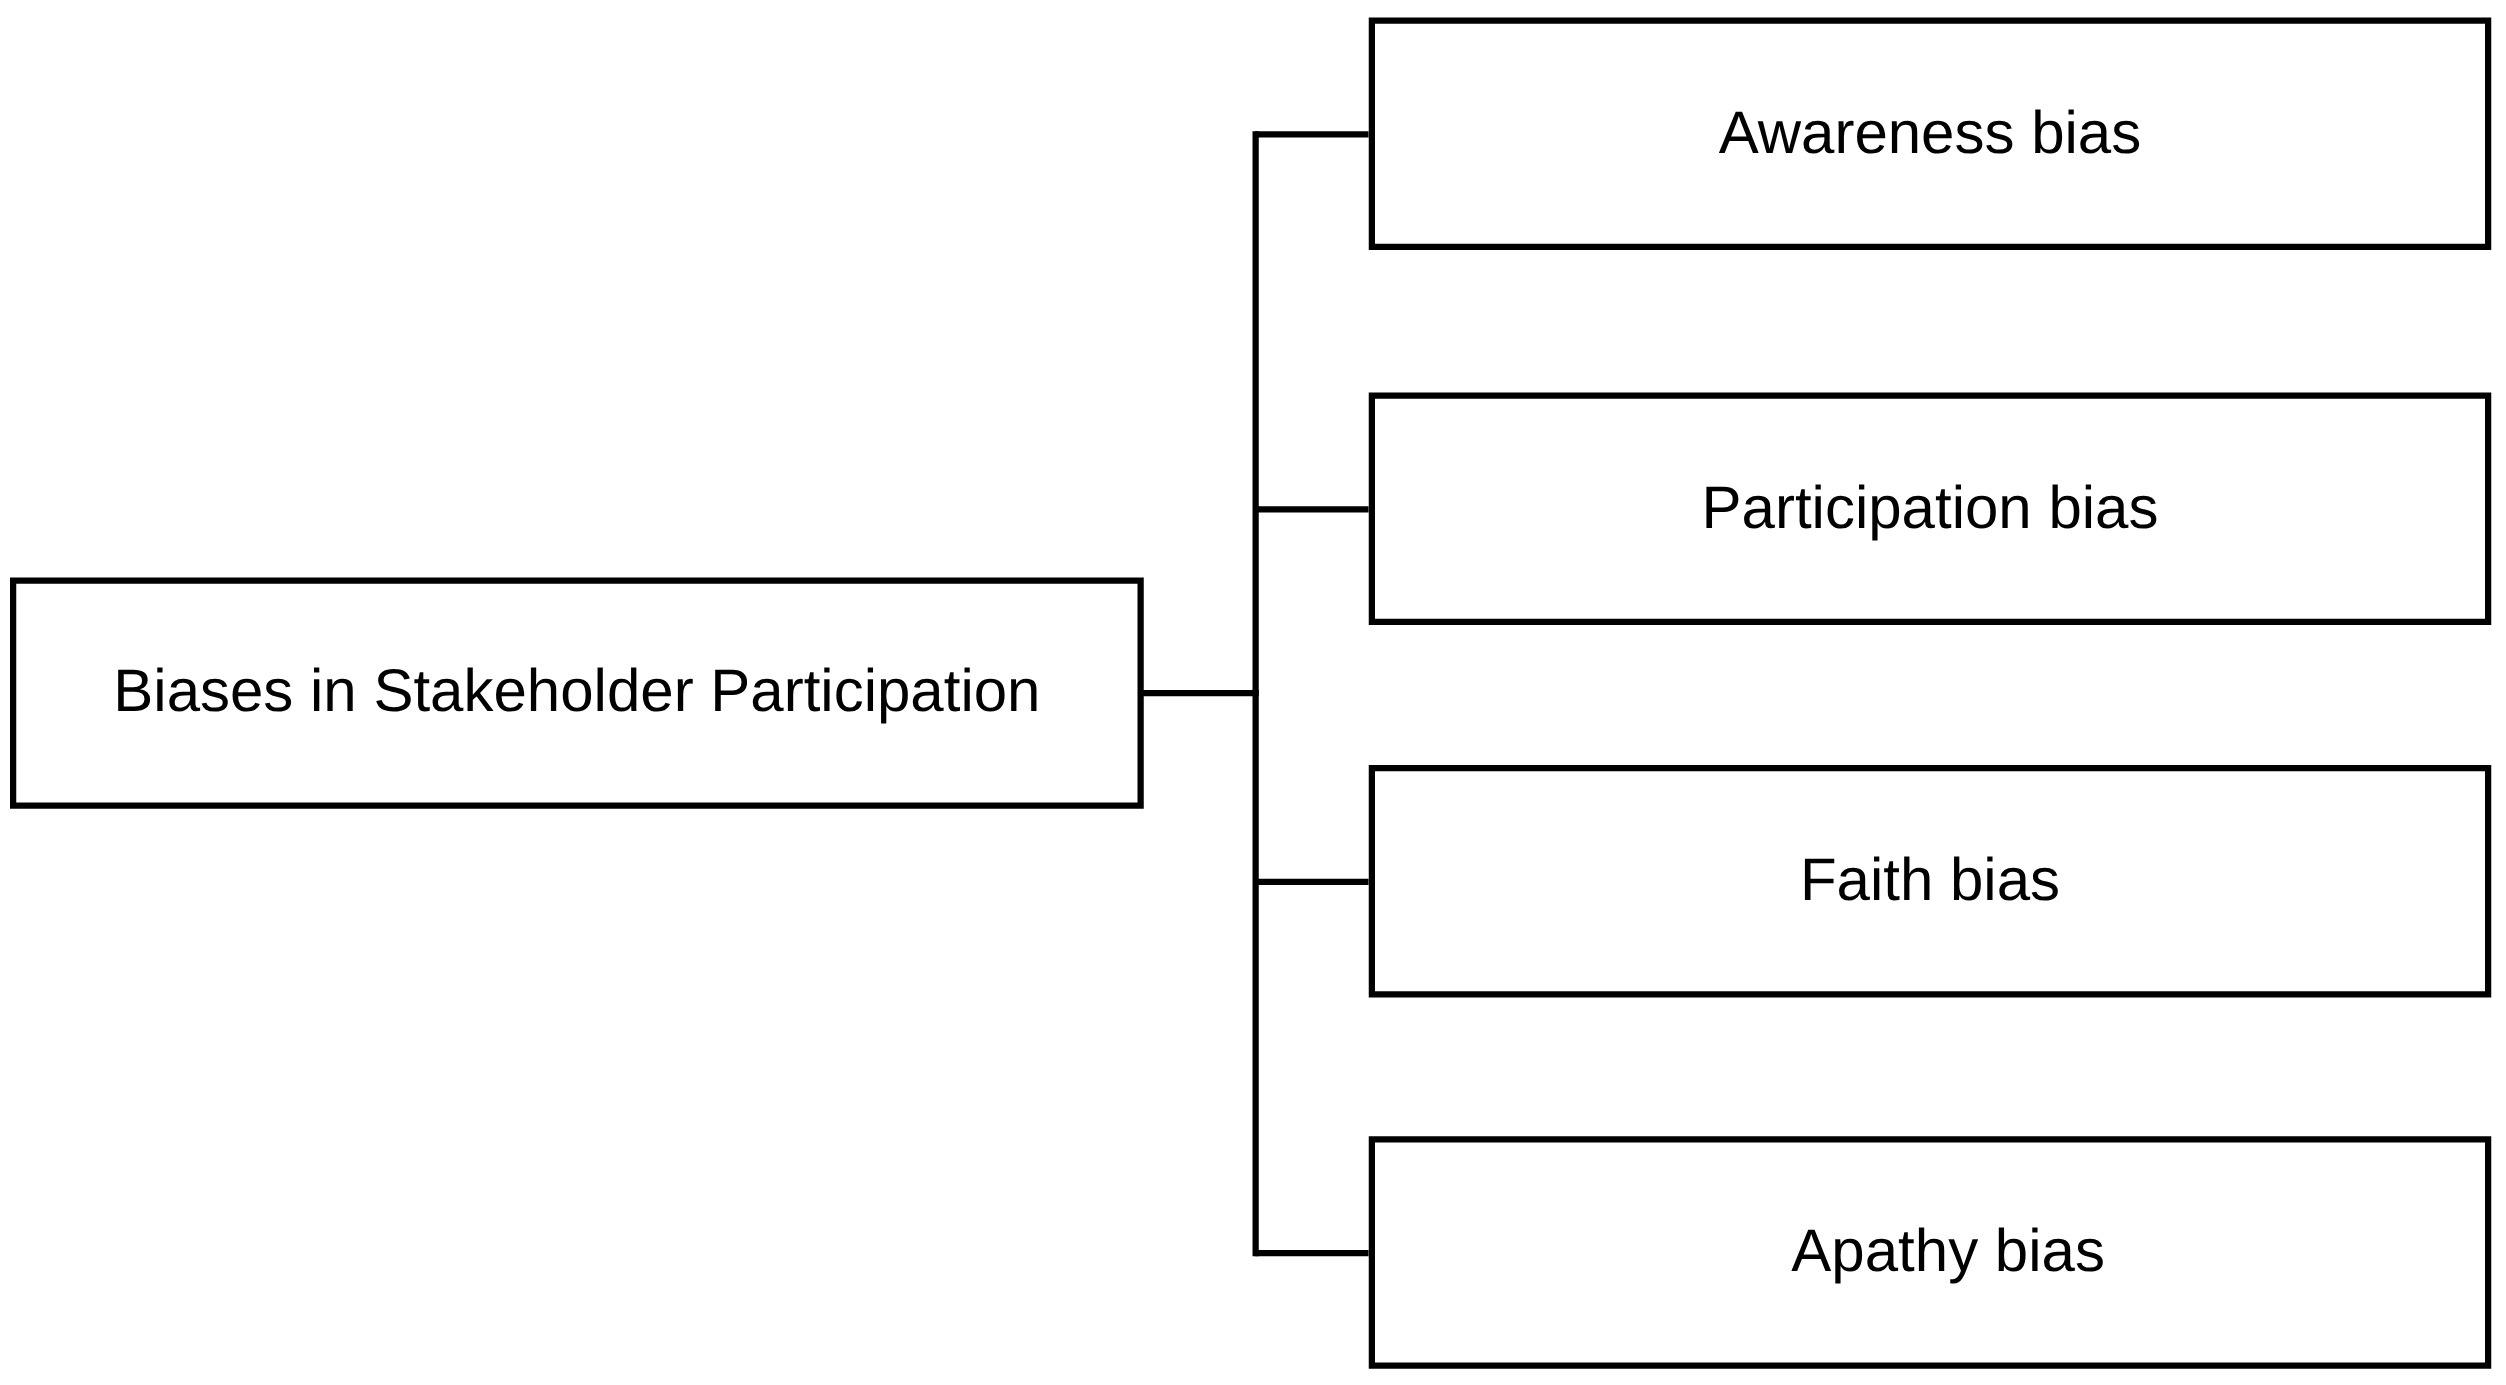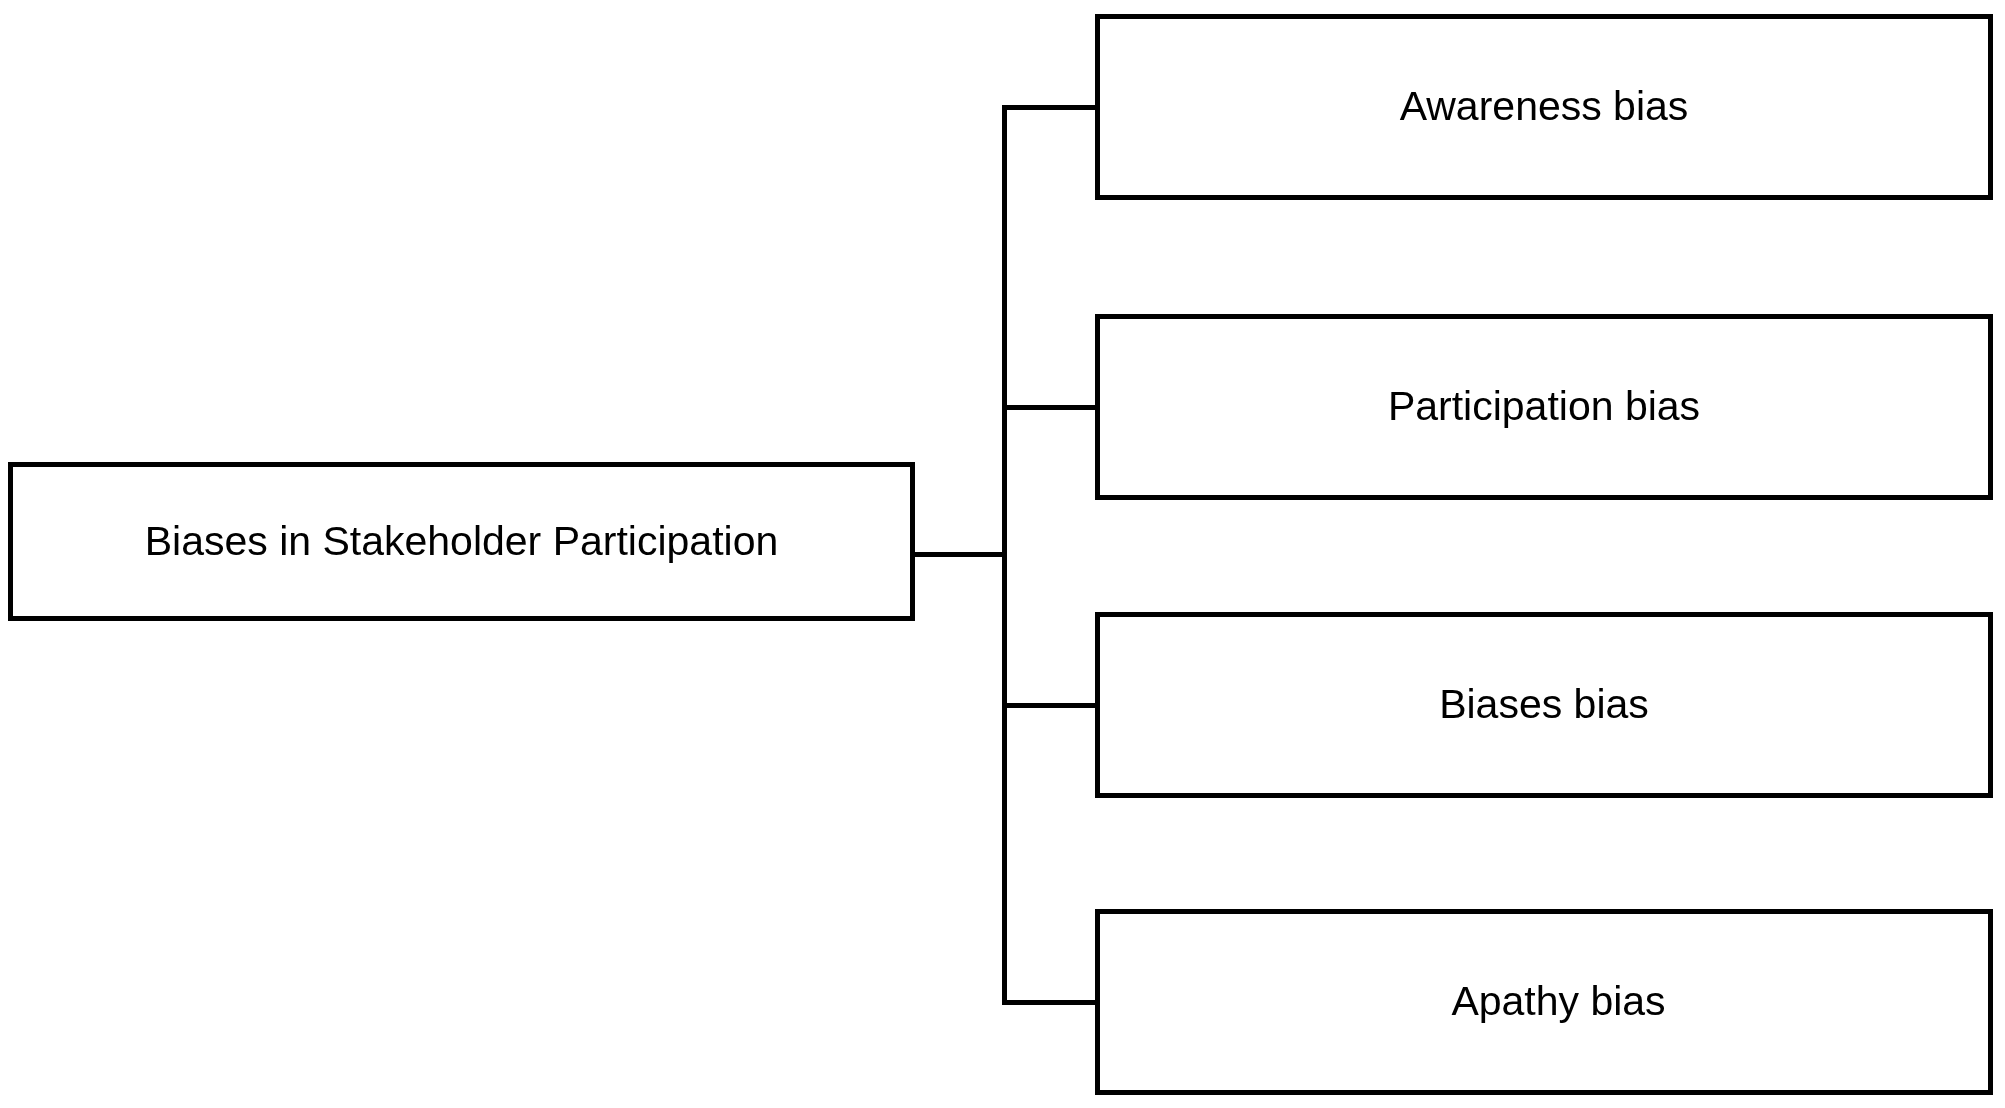--- a/index.html
+++ b/index.html
@@ -20,30 +20,30 @@
     position: absolute;
     box-sizing: border-box;
     background: #ffffff;
     border: 5px solid #000000;
     display: flex;
     align-items: center;
     justify-content: center;
     text-align: center;
   }
   .node .label {
-    font-size: 41px;
+    font-size: 48px;
     line-height: 1.05;
     color: #000000;
     padding: 0 40px;
   }
   .root-node {
     left: 8px;
     top: 462px;
     width: 907px;
-    height: 159px;
+    height: 185px;
   }
   .child-node {
     left: 1095px;
     width: 898px;
     height: 186px;
   }
   .child-1 { top: 14px; }
   .child-2 { top: 314px; }
   .child-3 { top: 612px; }
   .child-4 { top: 909px; padding-left: 29px; }
@@ -89,19 +89,19 @@
   <div class="connector branch branch-3"></div>
   <div class="connector branch branch-4"></div>
 
   <div class="node child-node child-1">
     <div class="label">Awareness bias</div>
   </div>
   <div class="node child-node child-2">
     <div class="label">Participation bias</div>
   </div>
   <div class="node child-node child-3">
-    <div class="label">Biases bias</div>
+    <div class="label">Faith bias</div>
   </div>
   <div class="node child-node child-4">
     <div class="label">Apathy bias</div>
   </div>
 
 </div>
 
 </body></html>

